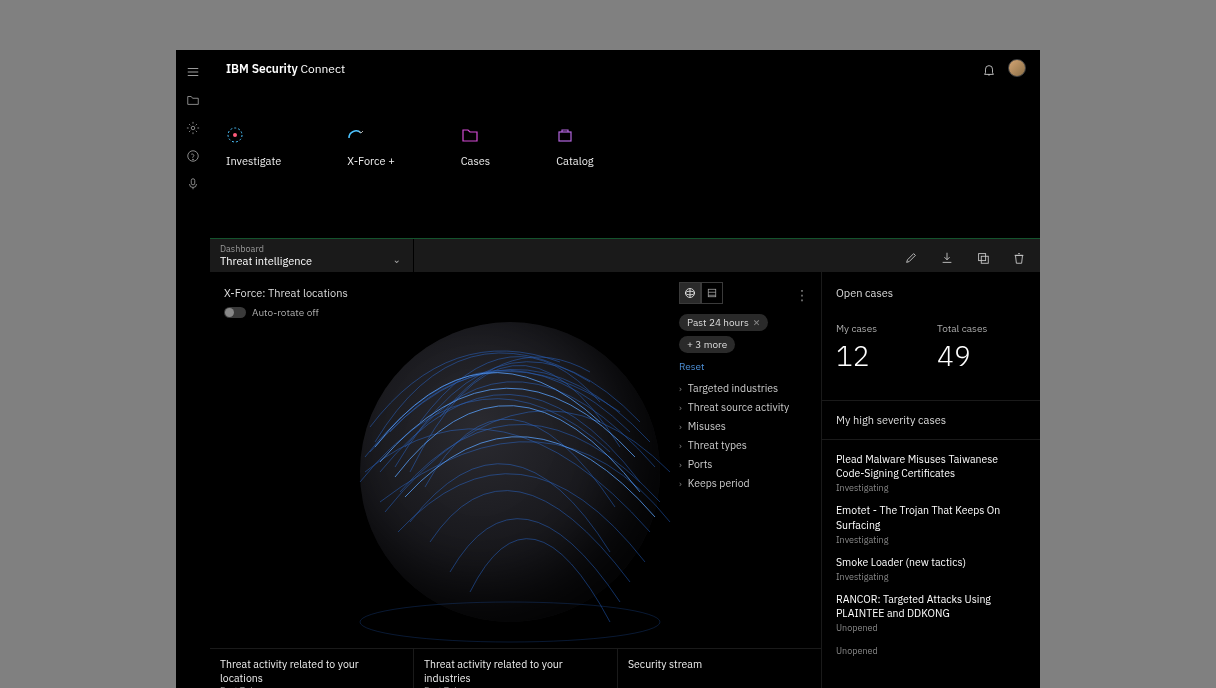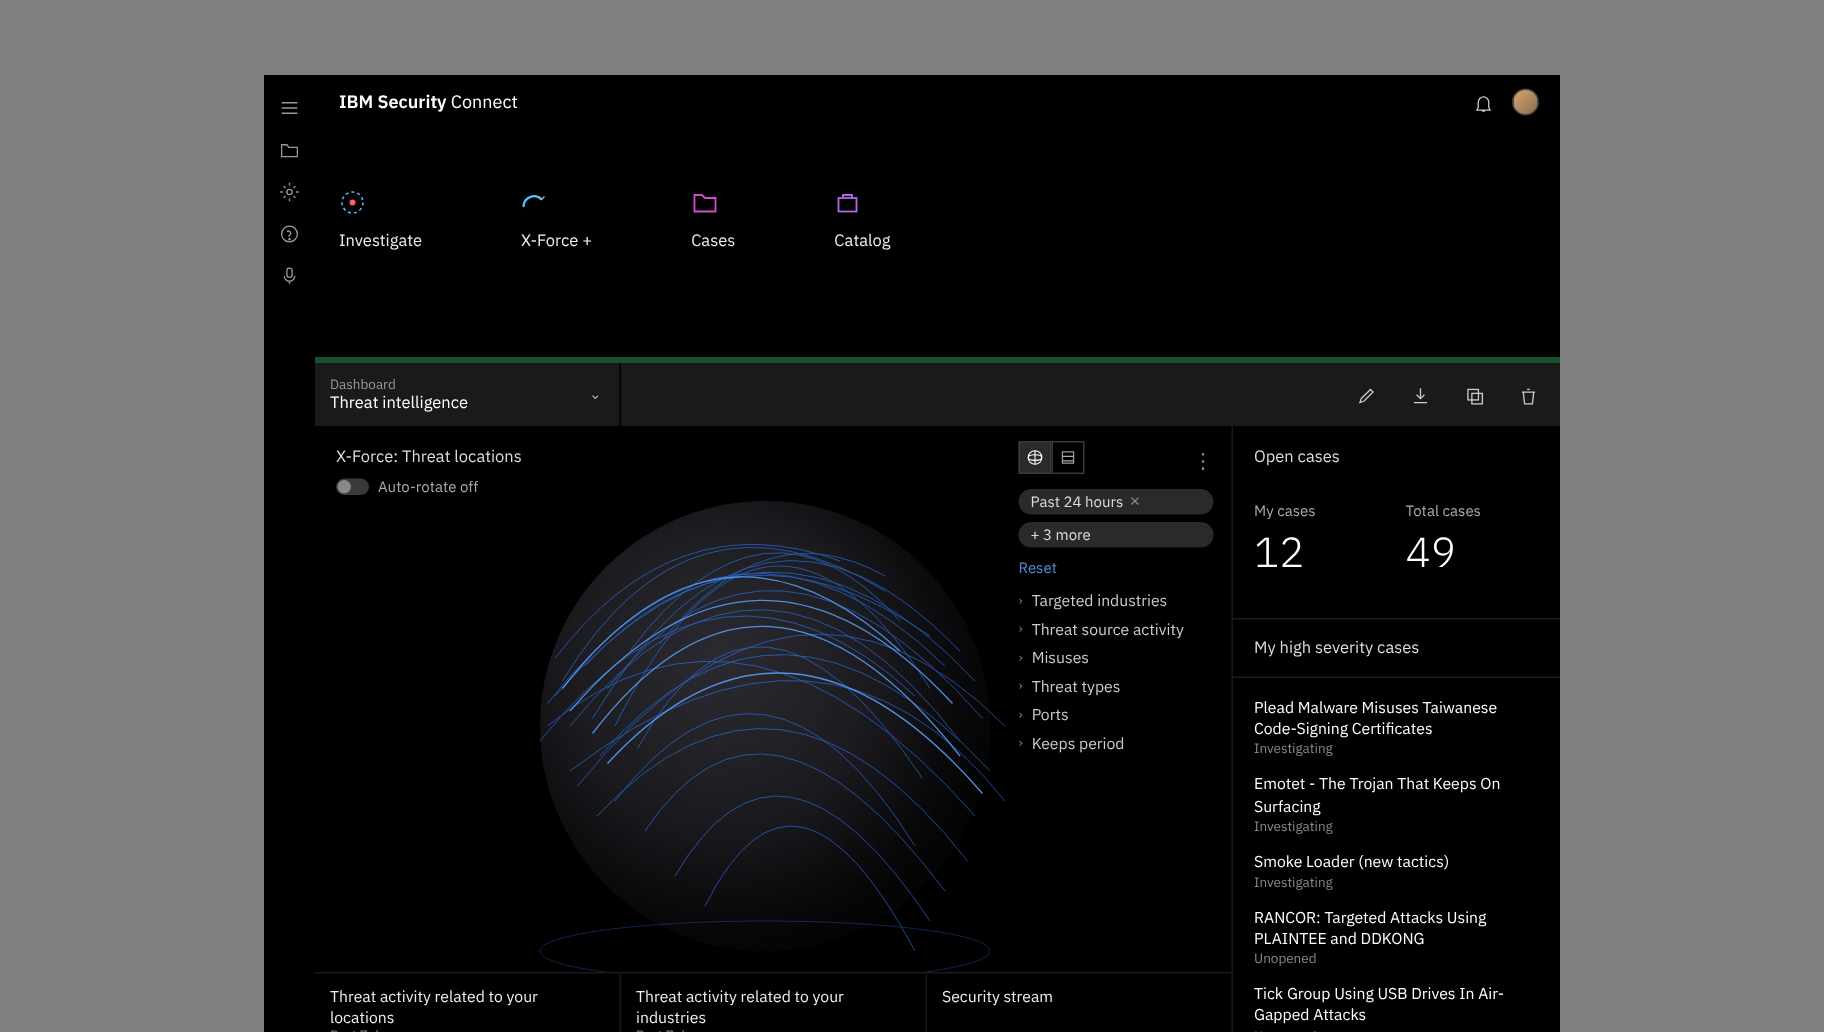--- a/index.html
+++ b/index.html
@@ -74,24 +74,24 @@
 .app-tile {
   display: flex; flex-direction: column; gap: 10px;
   cursor: pointer;
 }
 .app-tile-icon {
   width: 18px; height: 18px;
   display: flex; align-items: center; justify-content: center;
 }
 .app-tile-label { font-size: 11px; color: #eee; }
 .dashboard-bar {
-  height: 46px;
+  height: 34px;
   display: flex;
   background: #1a1a1a;
-  border-top: 4px solid #14532d;
+  border-top: 1px solid #14532d;
 }
 .dash-select {
   width: 204px;
   padding: 4px 10px;
   display: flex; flex-direction: column; justify-content: center;
   position: relative;
   cursor: pointer;
   border-right: 1px solid #000;
 }
 .dash-select-label { font-size: 9px; color: #999; }
@@ -163,21 +163,21 @@
   display: flex; align-items: center; justify-content: center;
   cursor: pointer;
   color: #aaa;
 }
 .filter-btn.active { background: #2a2a2a; color: #fff; }
 .filter-menu-icon {
   position: absolute; right: 0; top: 4px;
   color: #888; cursor: pointer;
   font-size: 14px;
 }
-.chip-row { display: flex; gap: 5px; margin-bottom: 6px; flex-wrap: wrap; flex-direction: column; }
+.chip-row { display: flex; gap: 5px; margin-bottom: 6px; flex-wrap: wrap; }
 .chip {
   background: #2a2a2a; border-radius: 10px;
   padding: 2px 8px; font-size: 10px; color: #ddd;
   display: flex; align-items: center; gap: 4px;
   cursor: pointer;
 }
 .chip-x { font-size: 9px; color: #888; }
 .reset-link { color: #4d8fd6; font-size: 10px; cursor: pointer; margin-bottom: 8px; display: inline-block; }
 .filter-list { display: flex; flex-direction: column; gap: 5px; }
 .filter-item {
@@ -484,21 +484,20 @@
           </div>
           <div class="case-item">
             <div class="case-title">Smoke Loader (new tactics)</div>
             <div class="case-status">Investigating</div>
           </div>
           <div class="case-item">
             <div class="case-title">RANCOR: Targeted Attacks Using PLAINTEE and DDKONG</div>
             <div class="case-status">Unopened</div>
           </div>
           <div class="case-item">
-            <div class="case-title">Tick Group Using USB Drives In Air-Gapped Attacks</div>
             <div class="case-status">Unopened</div>
           </div>
         </div>
 
       </div>
 
     </div>
   </div>
 </div>
 

